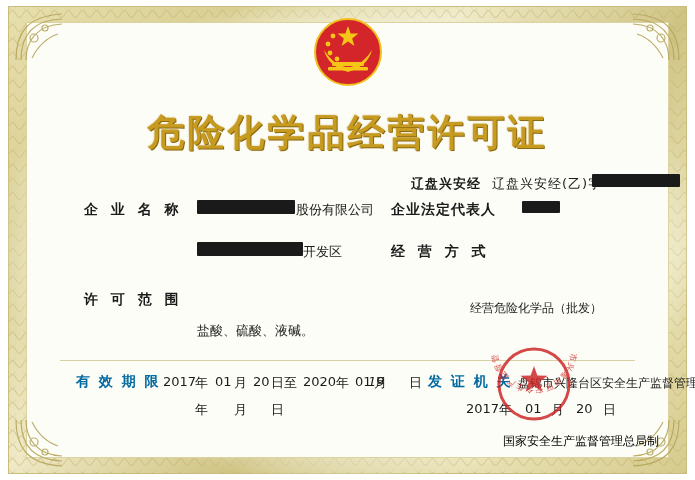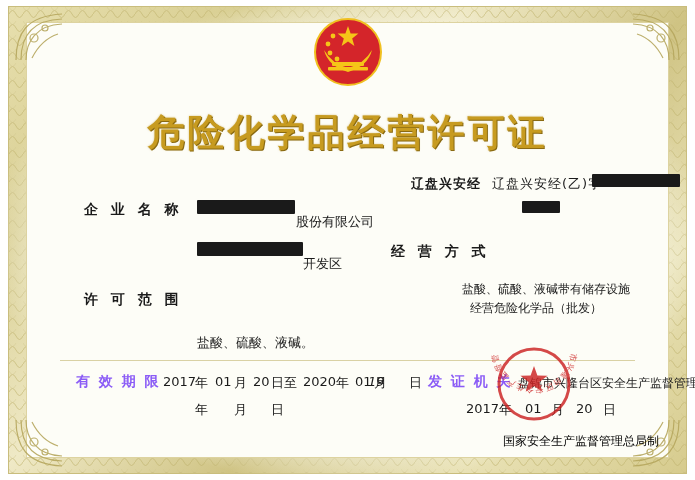--- a/index.html
+++ b/index.html
@@ -96,21 +96,20 @@
     color: #1b1b1b;
     letter-spacing: 4px;
     white-space: nowrap;
   }
   .field-value {
     position: absolute;
     font-family: "DejaVu Sans", "Liberation Sans", sans-serif;
     font-size: 13px;
     color: #1b1b1b;
     white-space: nowrap;
-    margin-top: 12px;
   }
   .redact {
     position: absolute;
     background: #1a1a1a;
     border-radius: 1px;
   }
 
   
   .cert-no-label {
     position: absolute;
@@ -147,21 +146,21 @@
     height: 1px;
     background: #cfc68f;
     opacity: .8;
   }
   .bottom-label {
     position: absolute;
     font-family: "DejaVu Sans", "Liberation Sans", sans-serif;
     font-weight: bold;
     font-size: 14px;
     letter-spacing: 2px;
-    color: #8b5cf6;
+    color: #0369a1;
     white-space: nowrap;
   }
   .bottom-text {
     position: absolute;
     font-family: "DejaVu Sans", "Liberation Sans", sans-serif;
     font-size: 13px;
     color: #1b1b1b;
     white-space: nowrap;
   }
   .issuer-text {
@@ -270,28 +269,28 @@
   <div class="title">危险化学品经营许可证</div>
 
   <div class="cert-no-label">辽盘兴安经</div>
   <div class="cert-no-value">辽盘兴安经(乙)字</div>
   <div class="redact" style="left:592px; top:174px; width:88px; height:13px;"></div>
 
   <div class="field-label" style="left:84px; top:201px;">企 业 名 称</div>
   <div class="redact" style="left:197px; top:200px; width:98px; height:14px;"></div>
   <div class="field-value" style="left:296px; top:201px;">股份有限公司</div>
 
+  <div class="field-label" style="left:391px; top:201px; letter-spacing:1px;">企业法定代表人</div>
   <div class="redact" style="left:522px; top:201px; width:38px; height:12px;"></div>
 
   <div class="redact" style="left:197px; top:242px; width:106px; height:14px;"></div>
   <div class="field-value" style="left:303px; top:243px;">开发区</div>
 
   <div class="field-label" style="left:391px; top:243px;">经 营 方 式</div>
 
-  <div class="scope-line" style="left:462px; top:281px;">盐酸、硫酸、液碱带有储存设施</div>
   <div class="scope-line" style="left:470px; top:300px;">经营危险化学品（批发）</div>
 
   <div class="field-label" style="left:84px; top:291px;">许 可 范 围</div>
   <div class="field-value" style="left:197px; top:322px;">盐酸、硫酸、液碱。</div>
 
   <div class="sep-line"></div>
 
   <div class="bottom-label" style="left:76px; top:373px;">有 效 期 限</div>
   <div class="bottom-text" style="left:163px; top:374px;">2017</div>
   <div class="bottom-text" style="left:195px; top:374px;">年</div>

